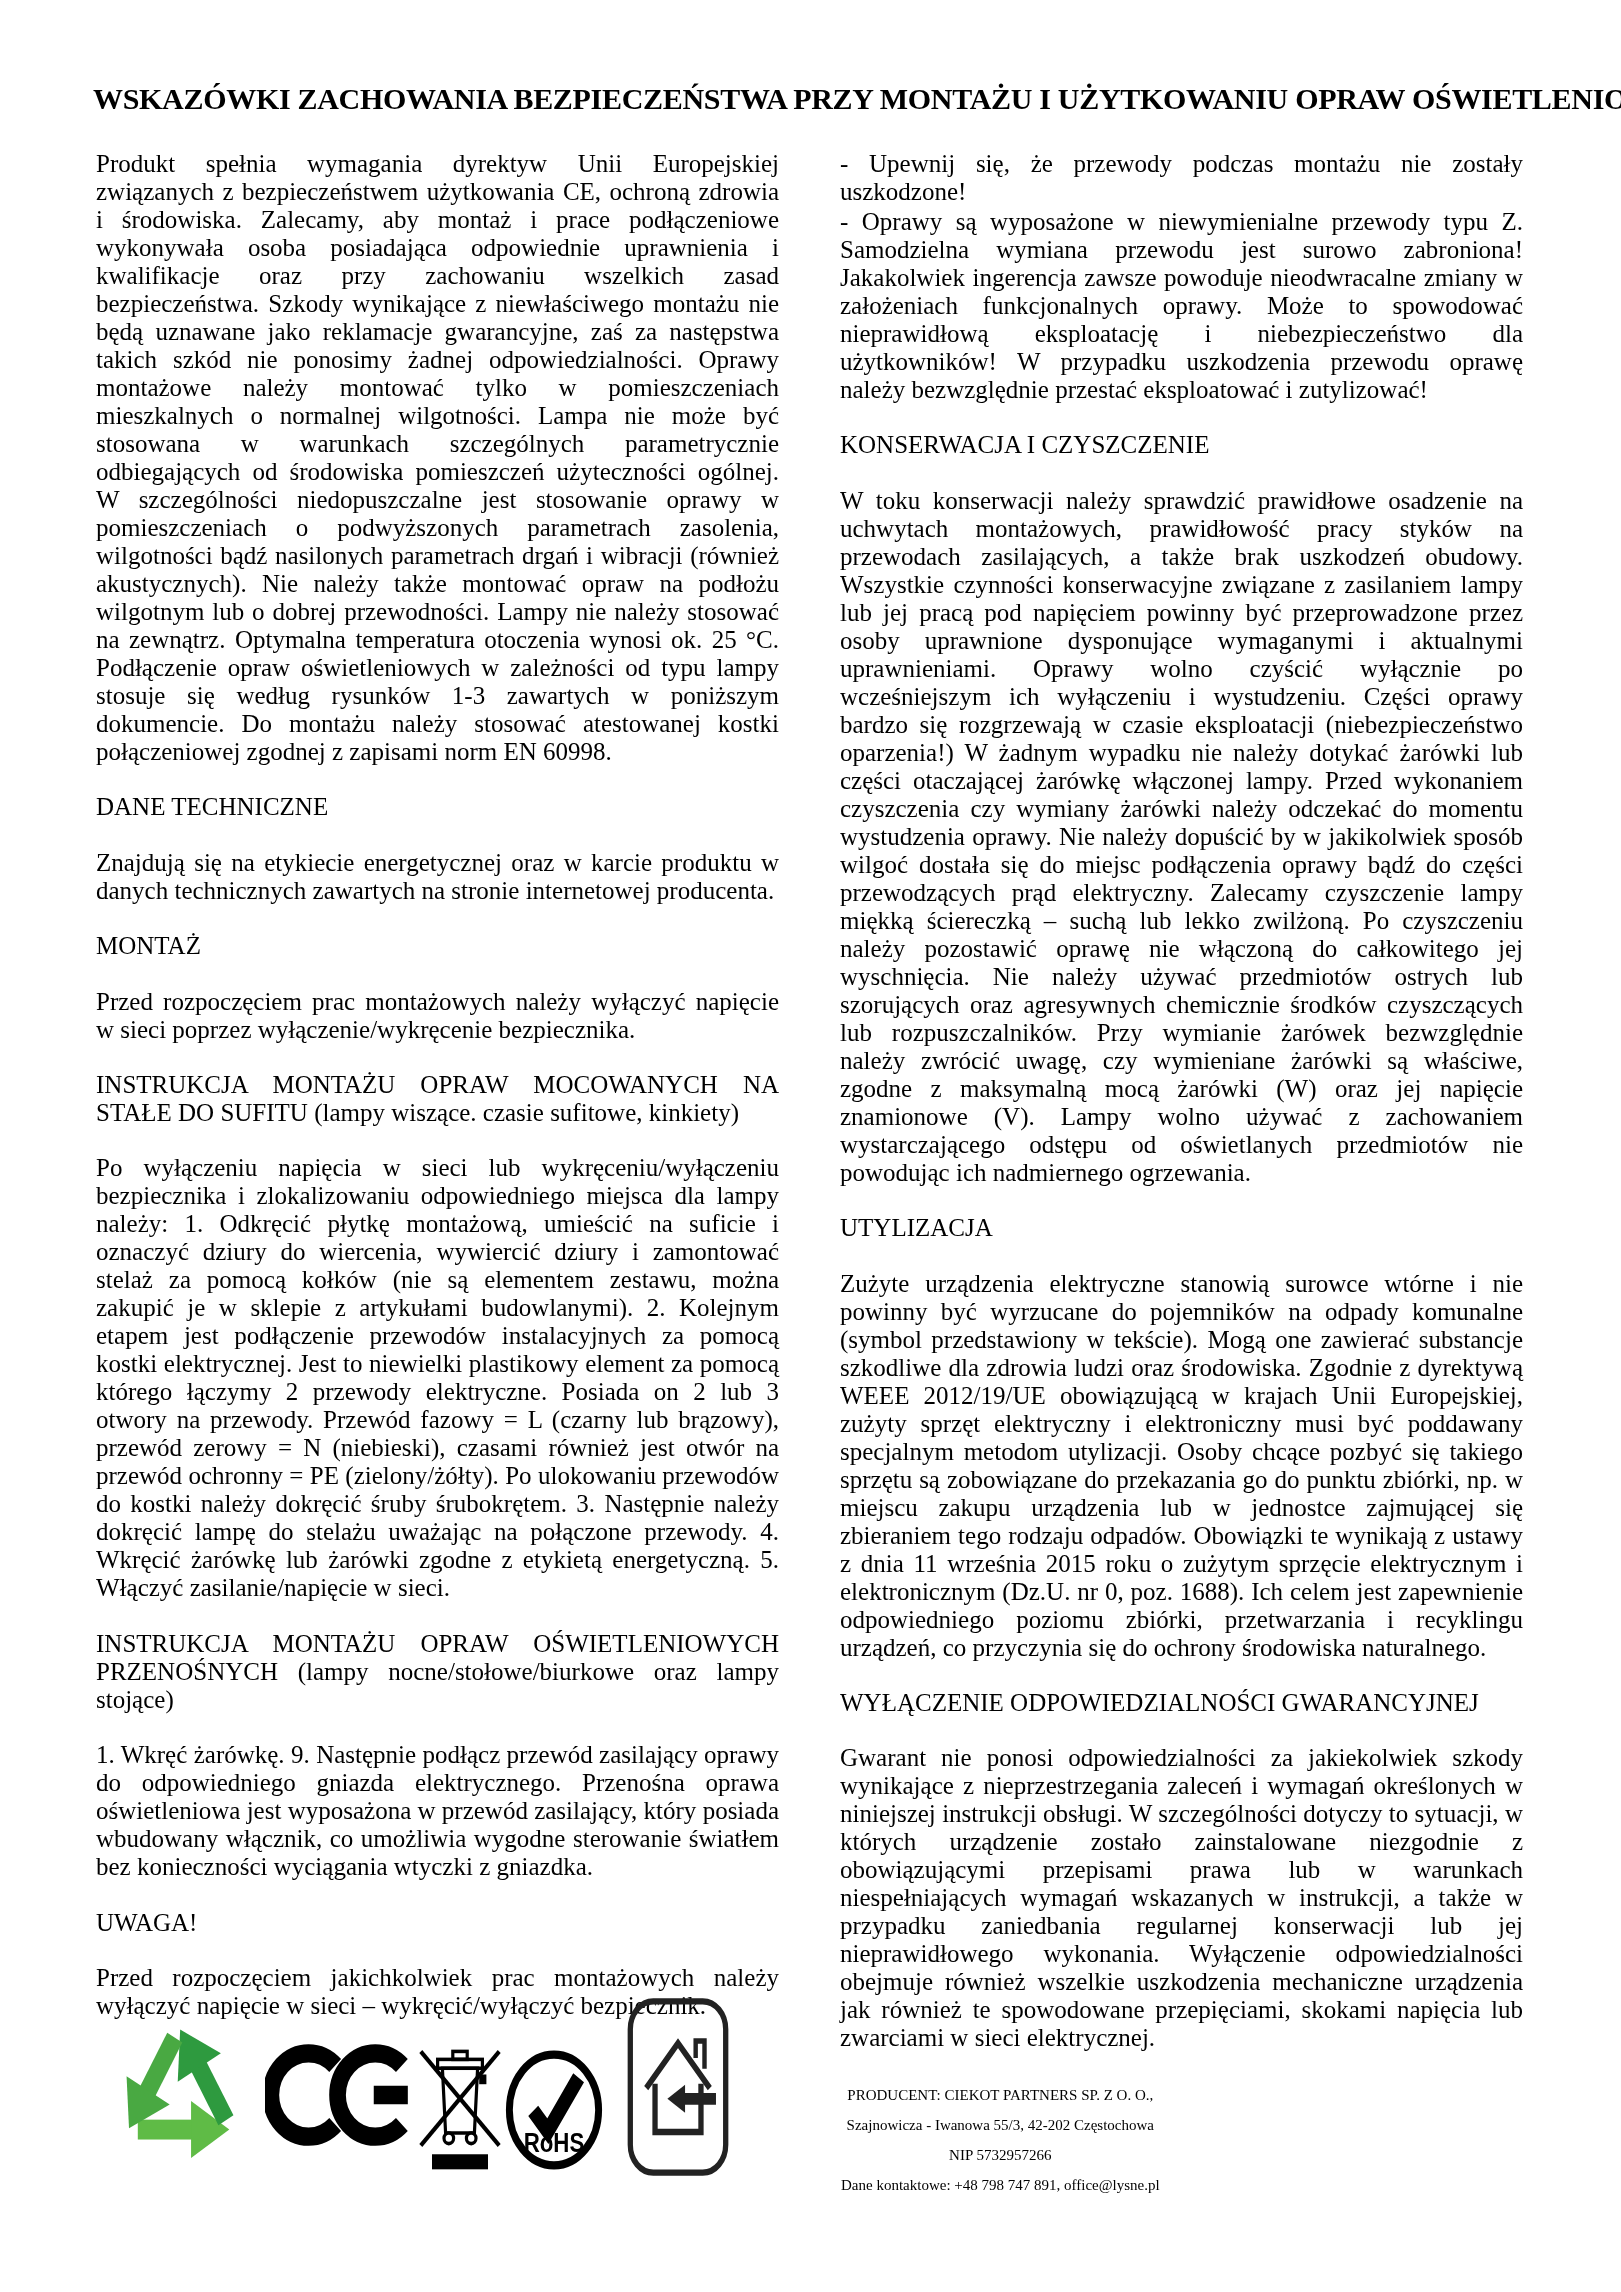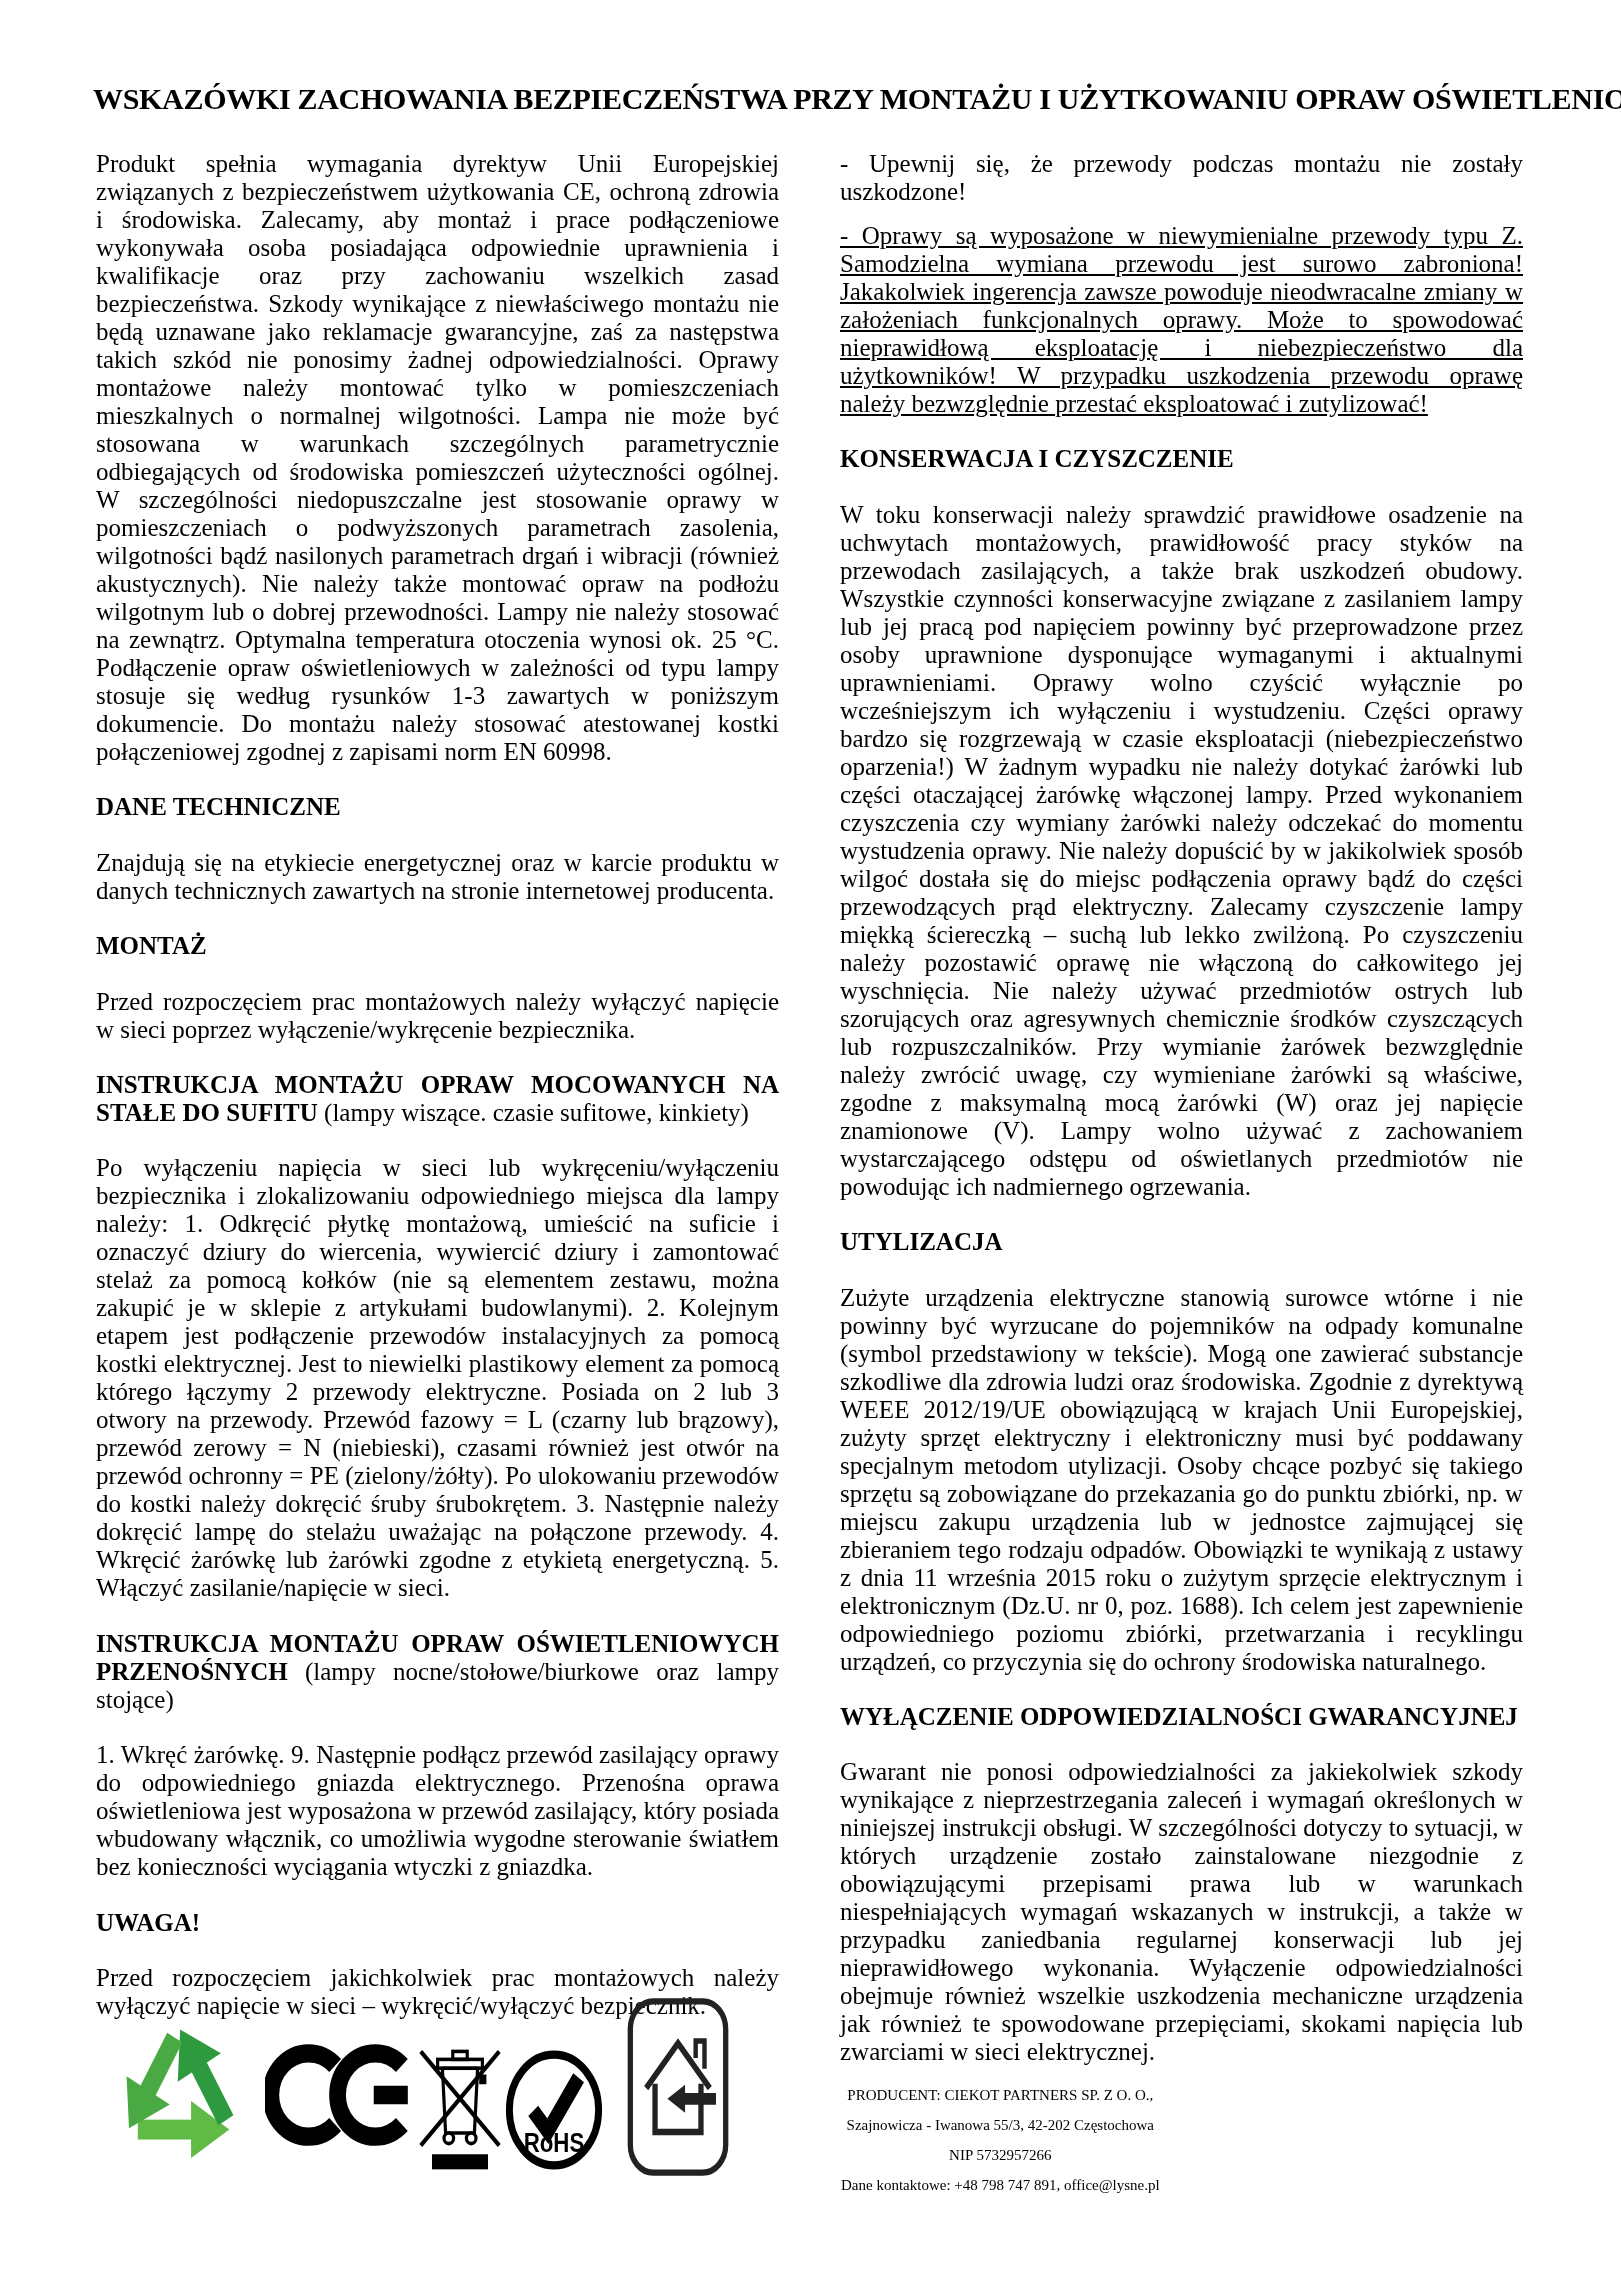--- a/index.html
+++ b/index.html
@@ -28,23 +28,23 @@
     padding:37px 98px 0 96px;
   }
   .col{
     width:683px;
     font-size:25px;
     line-height:28px;
     text-align:justify;
   }
   .col p{margin:27.4px 0;}
   .col p:first-child{margin-top:0;}
-  .h{font-weight:bold;}
+  .h{font-weight:normal;}
   p.tight{margin:0 0 0 0;}
-  p.tight + p.tight{margin-top:16px;text-decoration:underline;}
+  p.tight + p.tight{margin-top:2px;}
   .footer-icons{position:absolute;left:0;top:0;}
   .icon{position:absolute;}
   .producer{
     position:absolute;
     left:841px;top:2080px;
     font-size:15px;
     line-height:30px;
     text-align:center;
   }
   svg{display:block;}

